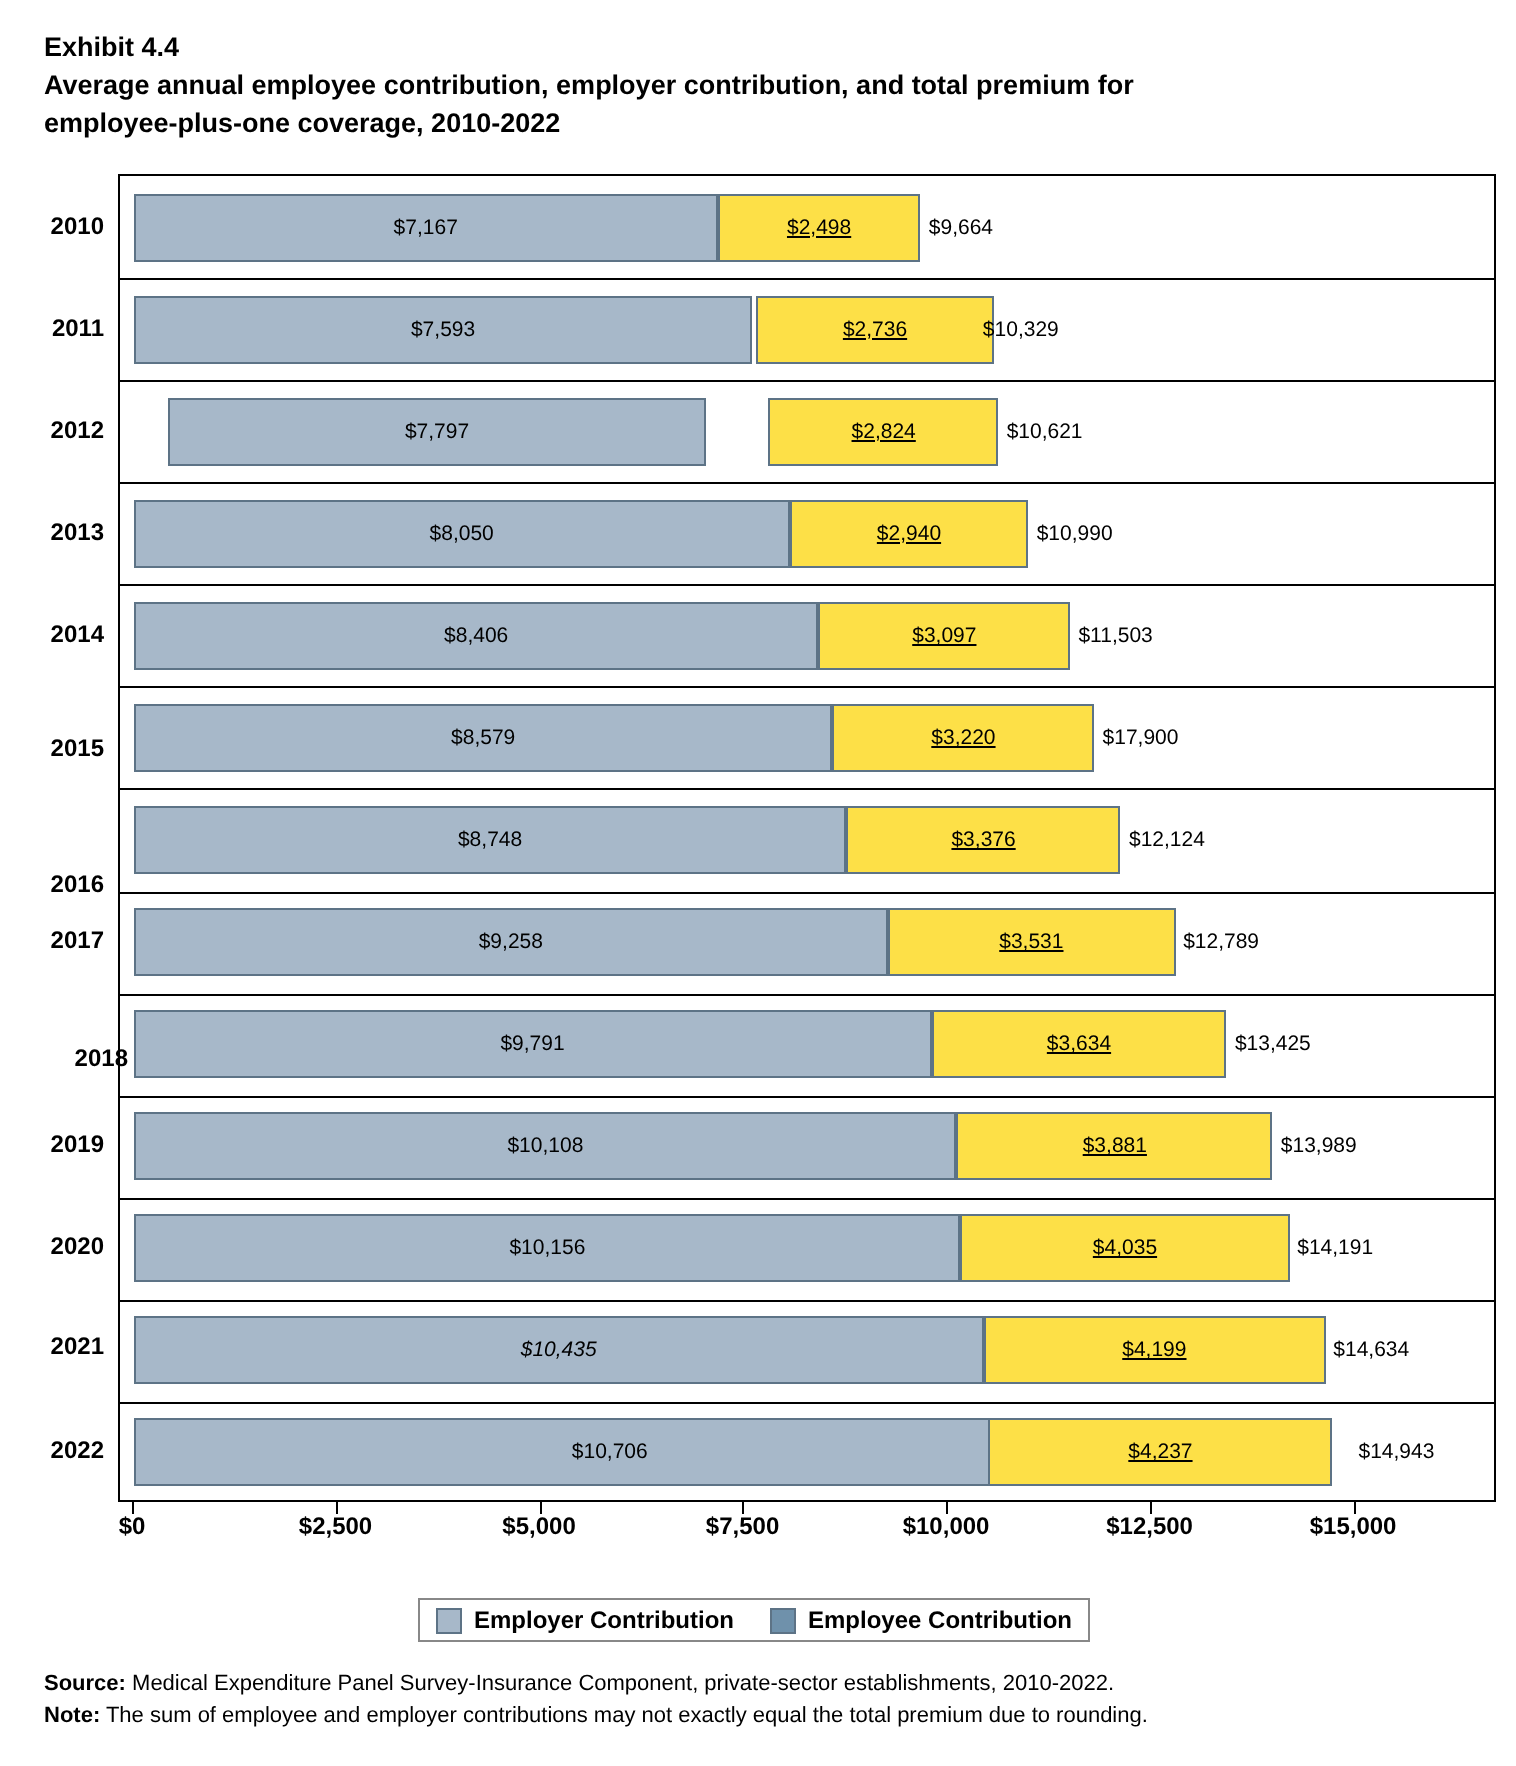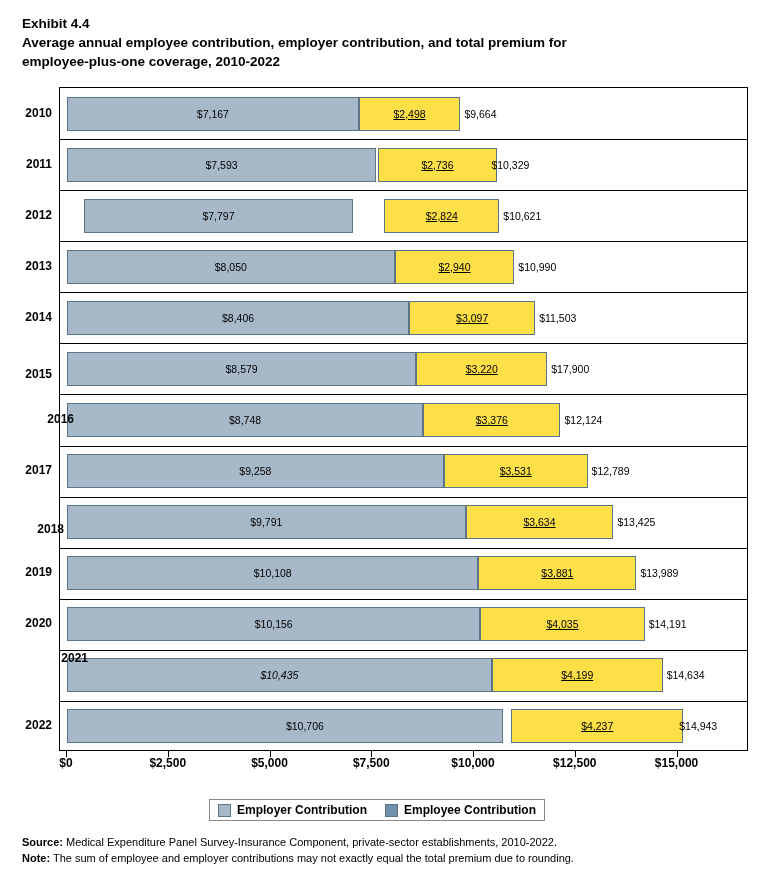--- a/index.html
+++ b/index.html
@@ -246,39 +246,39 @@
           <div class="total-label" style="left: 584.63px;">$14,191</div>
         </div>
         <div class="row-sep" style="top: 612.923px;"></div>
         <div class="bar-row" style="top: 570.385px;">
           <div class="seg employer" style="left: 7px; width: 424.746px; font-style: italic;">$10,435</div>
           <div class="seg employee" style="left: 431.746px; width: 170.916px;">$4,199</div>
           <div class="total-label" style="left: 602.662px;">$14,634</div>
         </div>
         <div class="bar-row" style="top: 621.462px;">
           <div class="seg employer" style="left: 7px; width: 435.777px; padding-left: 40px;">$10,706</div>
-          <div class="seg employee" style="left: 451px; width: 172.463px;">$4,237</div>
+          <div class="seg employee" style="left: 434px; width: 172.463px;">$4,237</div>
           <div class="total-label" style="left: 615.24px;">$14,943</div>
         </div>
       </div>
   </div>
 
   <div id="axis-layer">
       <div class="ylabel" style="top: 104.538px;">2010</div>
       <div class="ylabel" style="top: 155.615px;">2011</div>
       <div class="ylabel" style="top: 206.692px;">2012</div>
       <div class="ylabel" style="top: 257.769px;">2013</div>
       <div class="ylabel" style="top: 308.846px;">2014</div>
       <div class="ylabel" style="top: 366px;">2015</div>
-      <div class="ylabel" style="top: 411px; margin-left: 22px;">2016</div>
+      <div class="ylabel" style="top: 434px;">2016</div>
       <div class="ylabel" style="top: 462.077px;">2017</div>
       <div class="ylabel" style="top: 521px; padding-left: 12px;">2018</div>
       <div class="ylabel" style="top: 564.231px;">2019</div>
       <div class="ylabel" style="top: 615.308px;">2020</div>
-      <div class="ylabel" style="top: 650px; margin-left: 36px;">2021</div>
+      <div class="ylabel" style="top: 665px;">2021</div>
       <div class="ylabel" style="top: 717.462px;">2022</div>
       <div class="xtick-mark" style="left: 66px;"></div>
       <div class="xtick" style="left: 66px;">$0</div>
       <div class="xtick-mark" style="left: 167.76px;"></div>
       <div class="xtick" style="left: 167.76px;">$2,500</div>
       <div class="xtick-mark" style="left: 269.52px;"></div>
       <div class="xtick" style="left: 269.52px;">$5,000</div>
       <div class="xtick-mark" style="left: 371.28px;"></div>
       <div class="xtick" style="left: 371.28px;">$7,500</div>
       <div class="xtick-mark" style="left: 473.04px;"></div>

